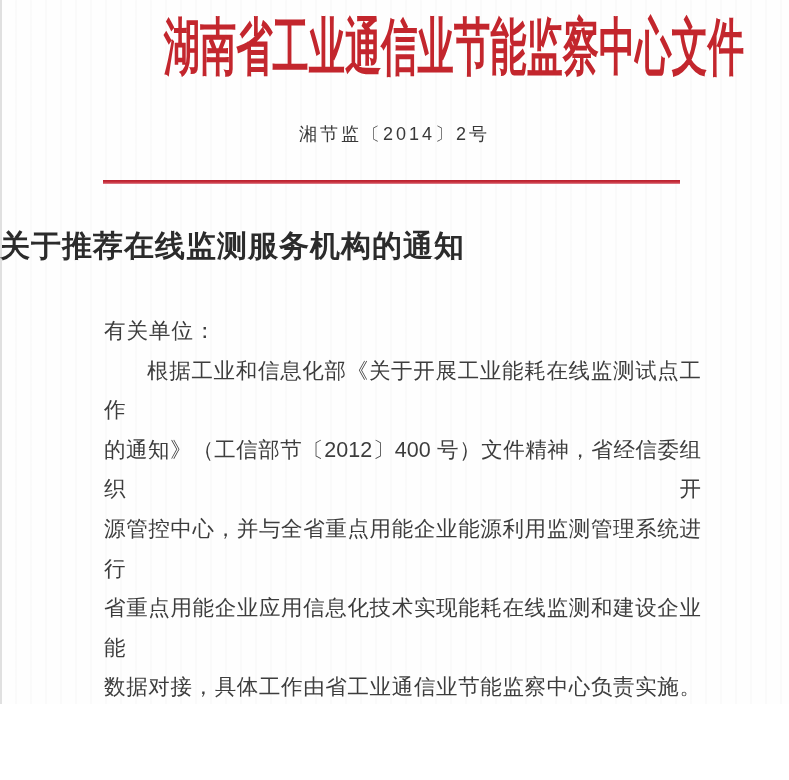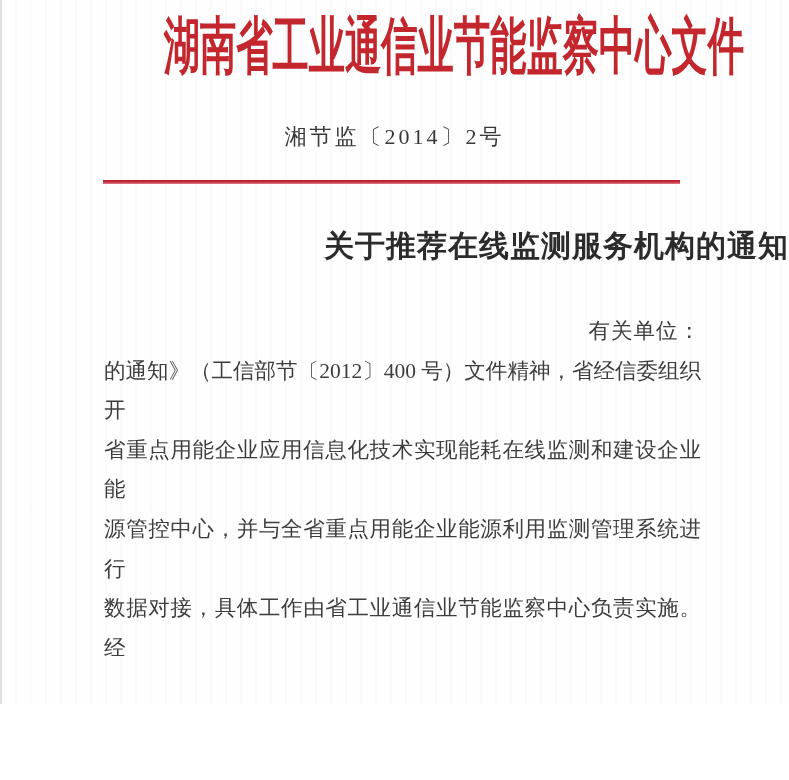--- a/index.html
+++ b/index.html
@@ -11,21 +11,21 @@
   * { box-sizing: border-box; }
   html, body { margin: 0; padding: 0; background: #ffffff; }
   .page {
     position: relative;
     width: 789px;
     height: 704px;
     overflow: hidden;
     background:
       repeating-linear-gradient(90deg, rgba(0,0,0,0.014) 0 2px, rgba(0,0,0,0) 2px 15px),
       #fefefe;
-    font-family: Liberation Serif, serif;
+    font-family: Liberation Sans, sans-serif;
   }
   .scan-edge {
     position: absolute;
     left: 0; top: 0; bottom: 0;
     width: 2px;
     background: rgba(0,0,0,0.10);
   }
   .header-title {
     position: absolute;
     top: 12px;
@@ -39,55 +39,55 @@
     white-space: nowrap;
     transform: scaleX(0.585);
     transform-origin: 50% 0;
   }
   .doc-number {
     position: absolute;
     top: 122px;
     left: 0;
     width: 789px;
     text-align: center;
-    font-size: 22px;
+    font-size: 18px;
     letter-spacing: 3px;
     color: #383838;
   }
   .red-divider {
     position: absolute;
     top: 180px;
     left: 103px;
     width: 577px;
     height: 4px;
     background: linear-gradient(180deg, #b8202e 0%, var(--divider-red) 55%, #e08894 100%);
   }
   .doc-title {
     position: absolute;
     top: 226px;
     left: 0;
     width: 789px;
     margin: 0;
-    text-align: right;
+    text-align: left;
     font-size: 30px;
     font-weight: 700;
     letter-spacing: 1px;
     color: var(--title-text);
   }
   .body-text {
     position: absolute;
     top: 312px;
     left: 104px;
     width: 597px;
     font-size: 21.5px;
     color: var(--body-text);
   }
   .salutation {
     line-height: 39.6px;
-    text-align: right;
+    text-align: left;
     letter-spacing: 1px;
   }
   .body-line {
     line-height: 39.6px;
     text-align: justify;
     text-align-last: justify;
   }
   .indent-first {
     text-indent: 43px;
   }
@@ -101,19 +101,20 @@
   <div class="header-title">湖南省工业通信业节能监察中心文件</div>
 
   <div class="doc-number">湘节监〔2014〕2号</div>
 
   <div class="red-divider"></div>
 
   <h1 class="doc-title">关于推荐在线监测服务机构的通知</h1>
 
   <div class="body-text">
     <div class="salutation">有关单位：</div>
+    <div class="body-line indent-first">根据工业和信息化部《关于开展工业能耗在线监测试点工作</div>
     <div class="body-line">的通知》（工信部节〔2012〕400 号）文件精神，省经信委组织开</div>
+    <div class="body-line">源管控中心，并与全省重点用能企业能源利用监测管理系统进行</div>
     <div class="body-line">省重点用能企业应用信息化技术实现能耗在线监测和建设企业能</div>
-    <div class="body-line">源管控中心，并与全省重点用能企业能源利用监测管理系统进行</div>
     <div class="body-line">数据对接，具体工作由省工业通信业节能监察中心负责实施。经</div>
 
   </div>
 </div>
 
 </body></html>

